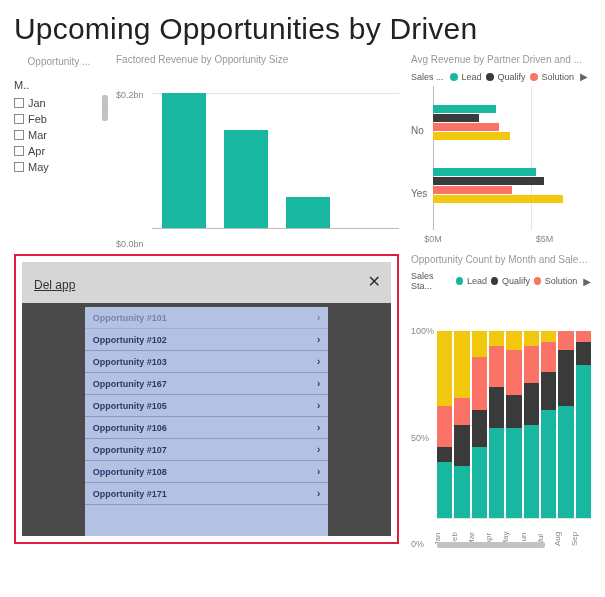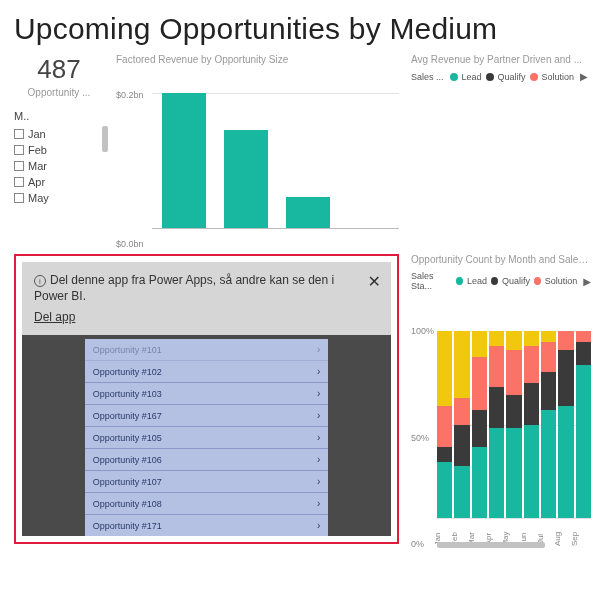--- a/index.html
+++ b/index.html
@@ -66,33 +66,32 @@
   .stk-scroll { position: absolute; left: 26px; bottom: -4px; width: 60%; height: 6px; background: #c2c2c2; border-radius: 2px; }
 
   
   .panel-pa { flex: 1; border: 2.5px solid #e01b3c; padding: 6px; display: flex; flex-direction: column; }
   .pa-info { background: #d6d6d6; padding: 10px 12px; position: relative; }
   .pa-info-txt { font-size: 12px; color: #333; padding-right: 22px; line-height: 1.35; }
   .pa-close { position: absolute; right: 10px; top: 10px; font-size: 16px; color: #333; cursor: pointer; }
   .pa-link { font-size: 12px; color: #333; text-decoration: underline; margin-top: 6px; display: inline-block; cursor: pointer; }
   .pa-body { flex: 1; background: #4a4a4a; display: flex; justify-content: center; padding: 4px 0 0; overflow: hidden; }
   .pa-list { width: 66%; background: #b5c1e3; display: flex; flex-direction: column; }
-  .pa-item { display: flex; align-items: center; justify-content: space-between; font-size: 9px; font-weight: 400; color: #2a3a6a; border-bottom: 1px solid #8a98c8; padding: 5px 8px; cursor: pointer; }
+  .pa-item { display: flex; align-items: center; justify-content: space-between; font-size: 9px; font-weight: 700; color: #2a3a6a; border-bottom: 1px solid #8a98c8; padding: 5px 8px; cursor: pointer; }
   .chev { color: #2a3a6a; font-size: 10px; }
   .info-ico { display: inline-block; width: 12px; height: 12px; border: 1.2px solid #555; border-radius: 50%; font-size: 8px; line-height: 11px; text-align: center; color: #555; vertical-align: middle; margin-right: 4px; }
 </style>
 </head>
 <body>
 
-<h1>Upcoming Opportunities by Medium</h1>
+<h1>Upcoming Opportunities by Driven</h1>
 
 <div class="row row-top">
 
   <div class="left-col">
-    <div class="kpi">487</div>
     <div class="kpi-label">Opportunity ...</div>
     <div class="slicer-head">M..</div>
     <div class="slicer-list">
       <div class="scrollbar"></div>
       <div class="slicer-item">
           <span class="chk"></span>
           <span>Jan</span>
         </div>
       <div class="slicer-item">
           <span class="chk"></span>
@@ -135,31 +134,50 @@
     <div class="legend">
       <span class="lg-lbl">Sales ...</span>
       <span class="dot c-lead"></span>
         <span>Lead</span>
       <span class="dot c-qual"></span>
         <span>Qualify</span>
       <span class="dot c-sol"></span>
         <span>Solution</span>
       <span class="lg-more">▶</span>
     </div>
+    <div class="avg-plot">
+      <div class="avg-grid">
+        <div class="vl base" style="left:0%"></div>
+        <div class="vl" style="left:62%"></div>
+      </div>
+      <div class="hlab" style="top:28%">No</div>
+      <div class="hgrp" style="top:12%">
+        <div class="hbar c-lead" style="width:40%"></div>
+        <div class="hbar c-qual" style="width:29%"></div>
+        <div class="hbar c-sol" style="width:42%"></div>
+        <div class="hbar c-gold" style="width:49%"></div>
+      </div>
+      <div class="hlab" style="top:68%">Yes</div>
+      <div class="hgrp" style="top:52%">
+        <div class="hbar c-lead" style="width:65%"></div>
+        <div class="hbar c-qual" style="width:70%"></div>
+        <div class="hbar c-sol" style="width:50%"></div>
+        <div class="hbar c-gold" style="width:82%"></div>
+      </div>
+      <div class="xvl" style="left:22px">$0M</div>
+      <div class="xvl" style="left:calc(22px + 62%)">$5M</div>
+    </div>
   </div>
 </div>
 
 <div class="row row-bot">
 
   <div class="panel-pa">
     <div class="pa-info">
       <span class="pa-close">✕</span>
-      <div class="pa-info-txt">
-        <span class="info-ico">i</span><span>Del denne app fra Power Apps, så andre kan se den i Power BI.</span>
-      </div>
       <a class="pa-link">Del app</a>
     </div>
     <div class="pa-body">
       <div class="pa-list">
         <div class="pa-item" style="opacity:.45">
             <span>Opportunity #101</span>
             <span class="chev">›</span>
           </div>
         <div class="pa-item">
             <span>Opportunity #102</span>

